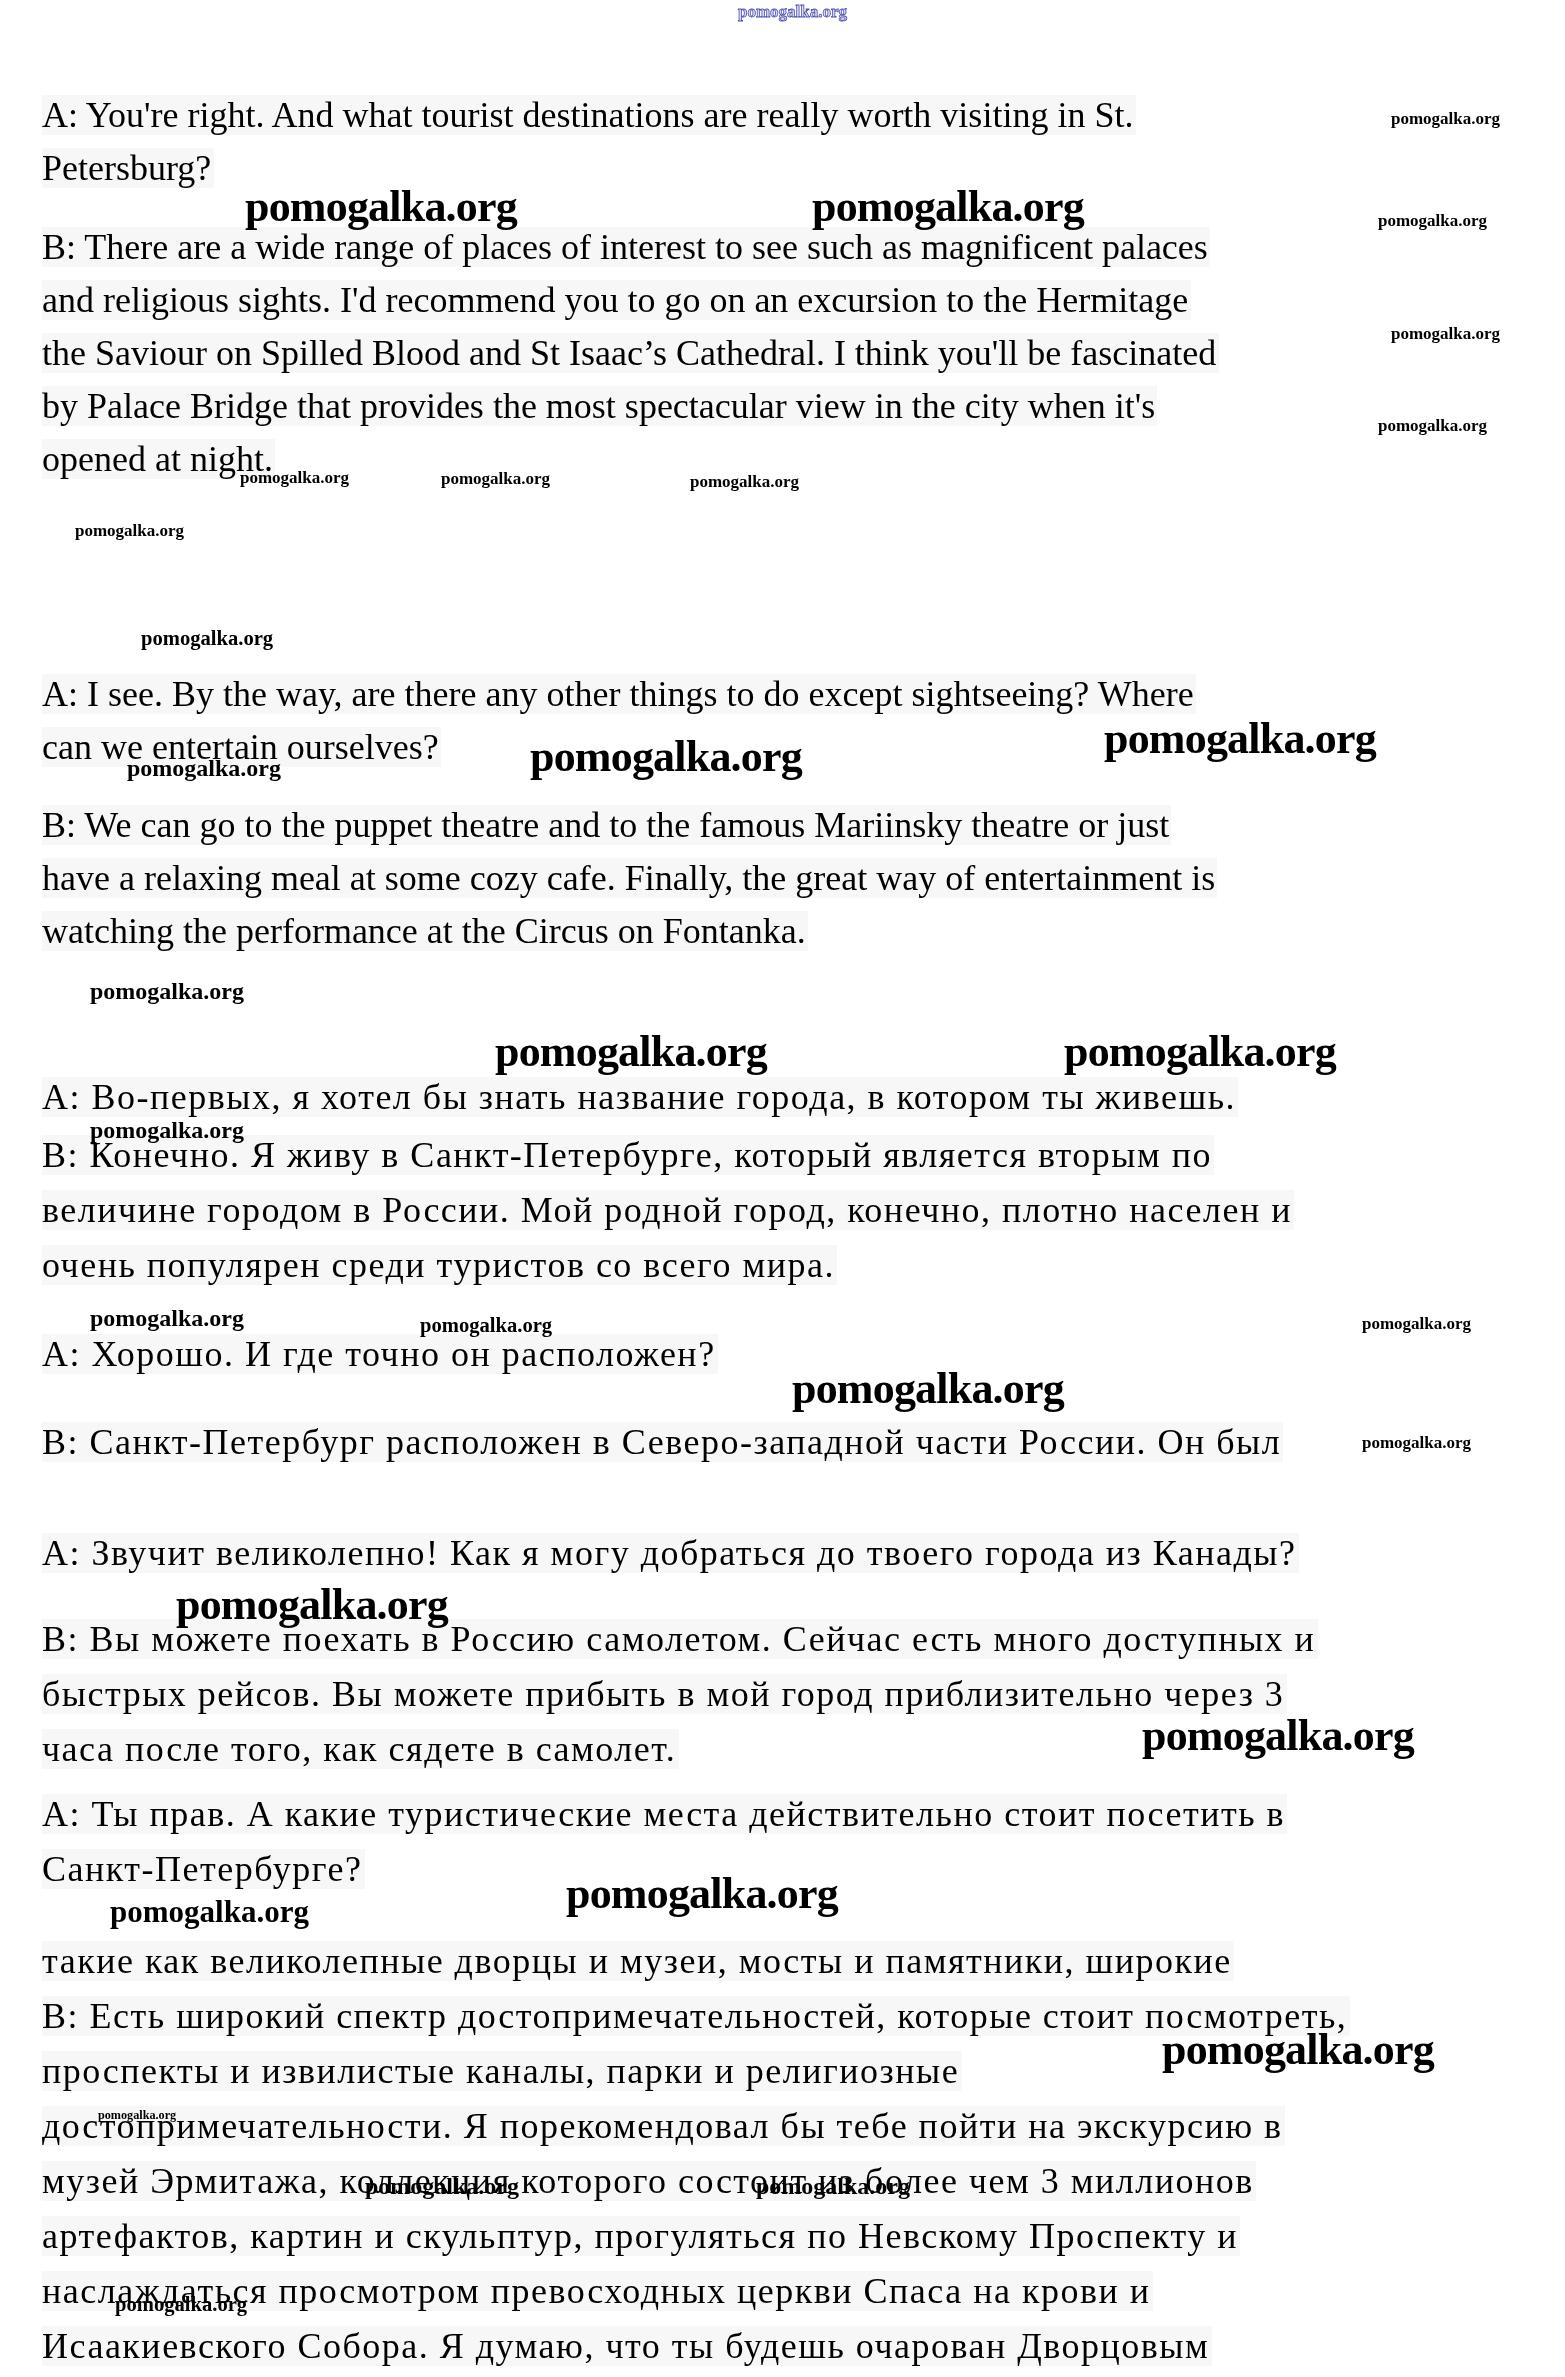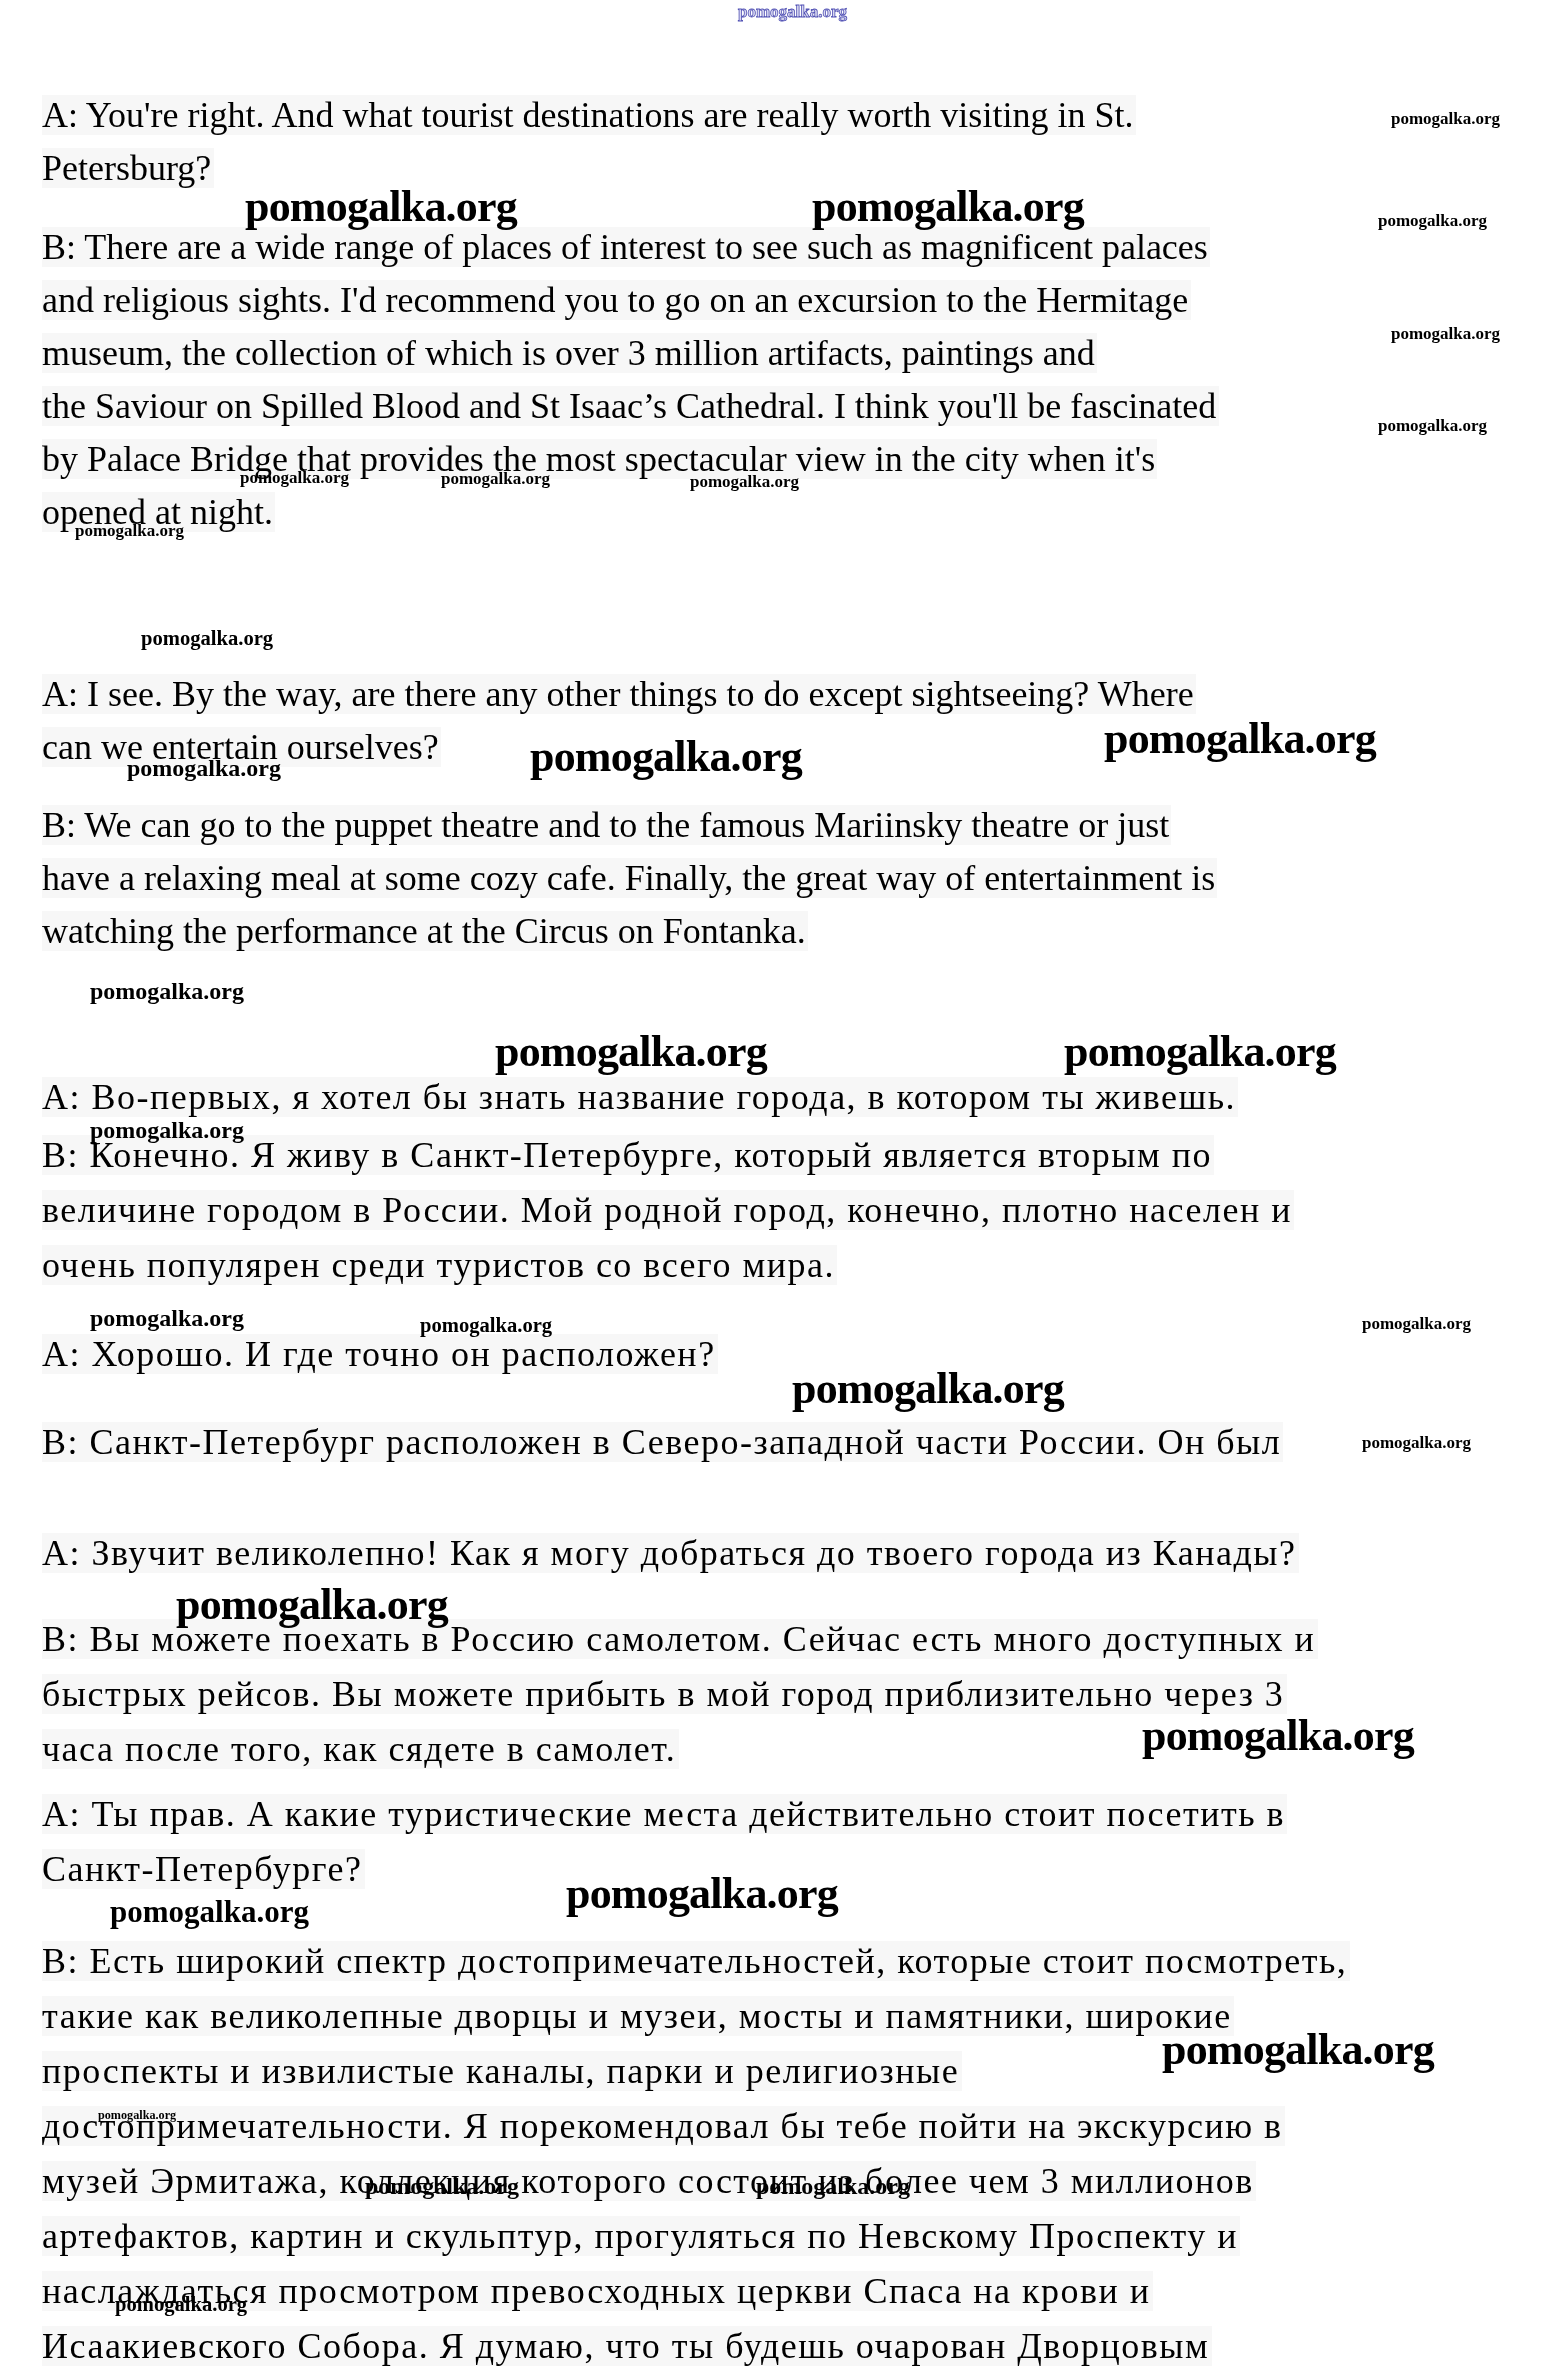--- a/index.html
+++ b/index.html
@@ -51,21 +51,20 @@
 
 <div class="page">
   <div id="dialogue-layer">
       <div class="para en" style="top: 89px;">
         <div class="line"><span>A: You're right. And what tourist destinations are really worth visiting in St.</span></div>
         <div class="line"><span>Petersburg?</span></div>
       </div>
       <div class="para en" style="top: 221px;">
         <div class="line"><span>B: There are a wide range of places of interest to see such as magnificent palaces</span></div>
         <div class="line"><span>and religious sights. I'd recommend you to go on an excursion to the Hermitage</span></div>
-        <div class="line"><span>museum, the collection of which is over 3 million artifacts, paintings and</span></div>
         <div class="line"><span>the Saviour on Spilled Blood and St Isaac’s Cathedral. I think you'll be fascinated</span></div>
         <div class="line"><span>by Palace Bridge that provides the most spectacular view in the city when it's</span></div>
         <div class="line"><span>opened at night.</span></div>
       </div>
       <div class="para en" style="top: 668px;">
         <div class="line"><span>A: I see. By the way, are there any other things to do except sightseeing? Where</span></div>
         <div class="line"><span>can we entertain ourselves?</span></div>
       </div>
       <div class="para en" style="top: 799px;">
         <div class="line"><span>B: We can go to the puppet theatre and to the famous Mariinsky theatre or just</span></div>
@@ -92,22 +91,22 @@
       <div class="para ru" style="top: 1612px;">
         <div class="line"><span>В: Вы можете поехать в Россию самолетом. Сейчас есть много доступных и</span></div>
         <div class="line"><span>быстрых рейсов. Вы можете прибыть в мой город приблизительно через 3</span></div>
         <div class="line"><span>часа после того, как сядете в самолет.</span></div>
       </div>
       <div class="para ru" style="top: 1787px;">
         <div class="line"><span>А: Ты прав. А какие туристические места действительно стоит посетить в</span></div>
         <div class="line"><span>Санкт-Петербурге?</span></div>
       </div>
       <div class="para ru" style="top: 1934px;">
+        <div class="line"><span>такие как великолепные дворцы и музеи, мосты и памятники, широкие</span></div>
         <div class="line"><span>В: Есть широкий спектр достопримечательностей, которые стоит посмотреть,</span></div>
-        <div class="line"><span>такие как великолепные дворцы и музеи, мосты и памятники, широкие</span></div>
         <div class="line"><span>проспекты и извилистые каналы, парки и религиозные</span></div>
         <div class="line"><span>достопримечательности. Я порекомендовал бы тебе пойти на экскурсию в</span></div>
         <div class="line"><span>музей Эрмитажа, коллекция которого состоит из более чем 3 миллионов</span></div>
         <div class="line"><span>артефактов, картин и скульптур, прогуляться по Невскому Проспекту и</span></div>
         <div class="line"><span>наслаждаться просмотром превосходных церкви Спаса на крови и</span></div>
         <div class="line"><span>Исаакиевского Собора. Я думаю, что ты будешь очарован Дворцовым</span></div>
       </div>
     </div>
   <div id="watermark-layer">
       <div class="wm wm-outline" style="left: 738px; top: 2.3px;">pomogalka.org</div>

